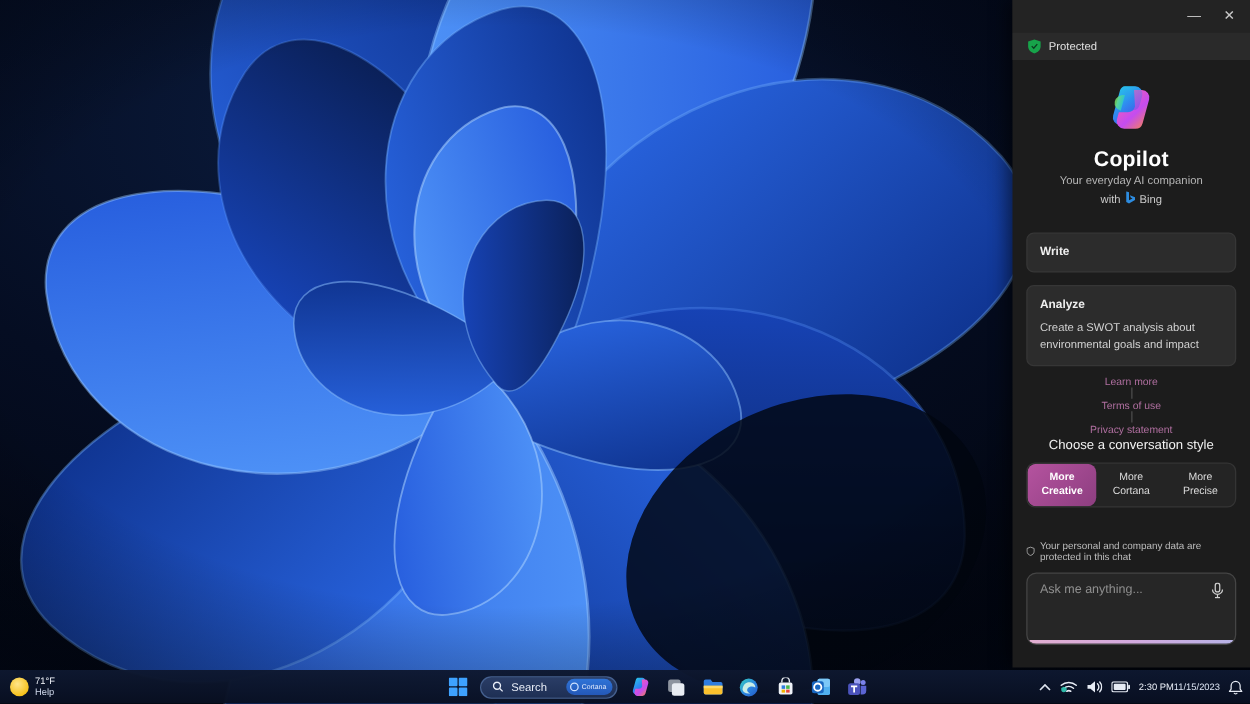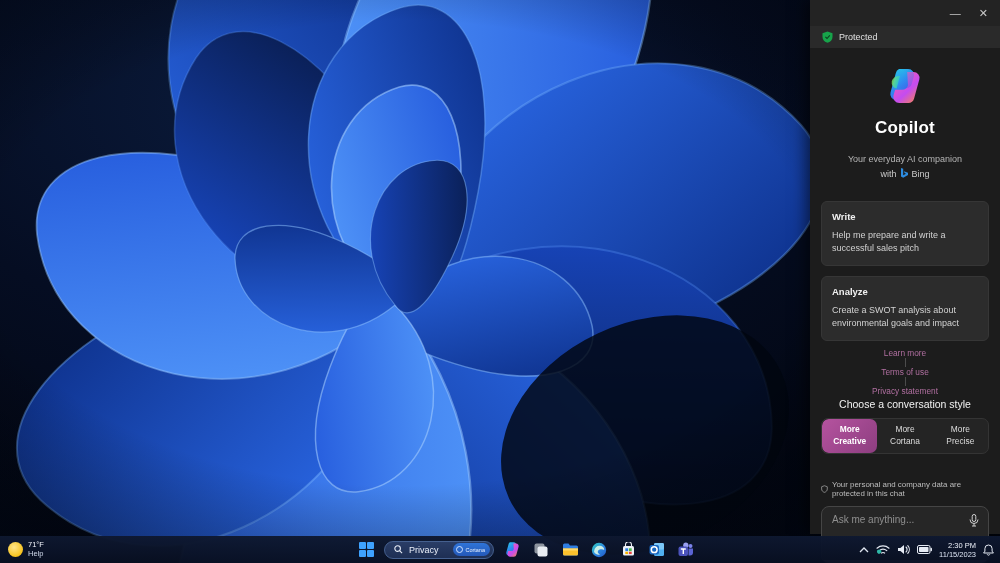--- a/index.html
+++ b/index.html
@@ -13,21 +13,21 @@
   
   .copilot-panel { position:absolute; top:0; right:0; width:190px; height:534px; background:#1c1c1c; display:flex; flex-direction:column; box-shadow:-4px 0 14px rgba(0,0,0,.55); color:#e8e8e8; }
   .panel-titlebar { height:26px; background:#232323; display:flex; align-items:center; justify-content:flex-end; gap:18px; padding:0 12px; flex:0 0 auto; }
   .win-ctl { color:#c9c9c9; font-size:11px; line-height:1; cursor:default; }
   .protected-strip { height:22px; background:#2a2a2a; display:flex; align-items:center; gap:6px; padding:0 12px; flex:0 0 auto; }
   .protected-strip span { font-size:9px; color:#e0e0e0; }
 
   .hero { display:flex; flex-direction:column; align-items:center; flex:0 0 auto; }
   .copilot-logo { margin-top:18px; width:40px; height:40px; }
   .hero-title { margin-top:12px; font-size:17px; font-weight:bold; color:#ffffff; letter-spacing:.2px; }
-  .hero-tagline { margin-top:16px; font-size:9px; color:#b5b5b5; }
+  .hero-tagline { margin-top:1px; font-size:9px; color:#b5b5b5; }
   .with-bing { margin-top:4px; display:flex; align-items:center; gap:3px; font-size:9px; color:#c9c9c9; }
 
   .sugg-card { margin:0 11px; background:#2c2c2c; border:1px solid #363636; border-radius:6px; padding:9px 10px 10px; flex:0 0 auto; }
   .sugg-card.first { margin-top:22px; }
   .sugg-card + .sugg-card { margin-top:10px; }
   .sugg-title { font-size:9.5px; font-weight:bold; color:#f0f0f0; }
   .sugg-body { margin-top:7px; font-size:9px; line-height:1.45; color:#d2d2d2; }
 
   .disclaimer { margin:14px 11px 0; font-size:8.3px; line-height:1.45; color:#c2c2c2; }
   .disclaimer .link { text-decoration:underline; color:#c2c2c2; cursor:pointer; }
@@ -59,21 +59,21 @@
   .tb-center { position:absolute; left:355px; top:0; height:27px; display:flex; align-items:center; gap:7px; }
   .tb-icon { width:22px; height:22px; display:flex; align-items:center; justify-content:center; border-radius:4px; cursor:pointer; }
 
   .search-pill { width:110px; height:18px; border-radius:9px; background:linear-gradient(180deg,#2a3d66,#1e2f54); border:1px solid #45608f; display:flex; align-items:center; gap:6px; padding:0 3px 0 9px; cursor:pointer; }
   .search-pill span.lbl { font-size:9px; color:#e9eef8; }
   .search-badge { margin-left:auto; height:13px; border-radius:7px; background:linear-gradient(180deg,#2f74d8,#2458b8); display:flex; align-items:center; gap:2px; padding:0 5px 0 3px; }
   .search-badge .dot { width:7px; height:7px; border-radius:50%; border:1px solid #cfe2ff; }
   .search-badge span { font-size:5.5px; color:#e8f0ff; }
 
   .tray { position:absolute; right:6px; top:0; height:27px; display:flex; align-items:center; gap:7px; }
-  .clock { display:flex; flex-direction:column; align-items:flex-end; line-height:1.2; cursor:pointer; }
+  .clock { display:flex; flex-direction:row; align-items:flex-end; line-height:1.2; cursor:pointer; }
   .clock-time { font-size:7.5px; color:#eef2fa; }
   .clock-date { font-size:7.5px; color:#dbe3f2; }
 
   svg { display:block; }
 </style>
 </head>
 <body>
 
 <div class="screen">
 
@@ -198,21 +198,20 @@
         <span>with</span>
         <svg width="9" height="11" viewBox="0 0 9 11">
           <path d="M1 0 L3.2 .8 V7.2 L6 5.7 L4.6 5 L3.9 3.2 L8 4.7 V6.9 L3.2 9.8 L1 8.6 Z" fill="#2d8ce0"></path>
         </svg>
         <span>Bing</span>
       </div>
     </div>
 
     <div class="sugg-card first">
       <div class="sugg-title">Write</div>
-      <div class="sugg-body">Help me prepare and write a successful sales pitch</div>
     </div>
     <div class="sugg-card">
       <div class="sugg-title">Analyze</div>
       <div class="sugg-body">Create a SWOT analysis about environmental goals and impact</div>
     </div>
 
 
     <div class="legal-links">
       <a>Learn more</a>
       <span class="sep"></span>
@@ -275,21 +274,21 @@
           <rect x="0" y="8" width="7" height="7" rx="1" fill="#3ea2ff"></rect>
           <rect x="8" y="8" width="7" height="7" rx="1" fill="#3ea2ff"></rect>
         </svg>
       </div>
 
       <div class="search-pill">
         <svg width="9" height="9" viewBox="0 0 10 10">
           <circle cx="4" cy="4" r="3.1" fill="none" stroke="#e9eef8" stroke-width="1.2"></circle>
           <path d="M6.4 6.4 L9 9" stroke="#e9eef8" stroke-width="1.2"></path>
         </svg>
-        <span class="lbl">Privacy</span>
+        <span class="lbl">Search</span>
         <span class="search-badge">
           <span class="dot"></span>
           <span>Cortana</span>
         </span>
       </div>
 
       <div class="tb-icon">
         <svg width="17" height="17" viewBox="0 0 40 40">
           <path d="M14 3 h9 a6 6 0 0 1 5.8 7.5 l-5.2 19 A6 6 0 0 1 17.8 34 h-6.5 a6 6 0 0 1 -5.8 -7.6 l5.2 -19 A6 6 0 0 1 14 3 Z" fill="url(#cpA)"></path>
           <path d="M22.2 6 h6.3 a6 6 0 0 1 5.8 7.6 l-5.2 19 A6 6 0 0 1 23.3 37 h-9 a6 6 0 0 1 -5.8 -7.5 l1.6 -5.8 h7.1 a6 6 0 0 0 5.8 -4.5 Z" fill="url(#cpB)"></path>

